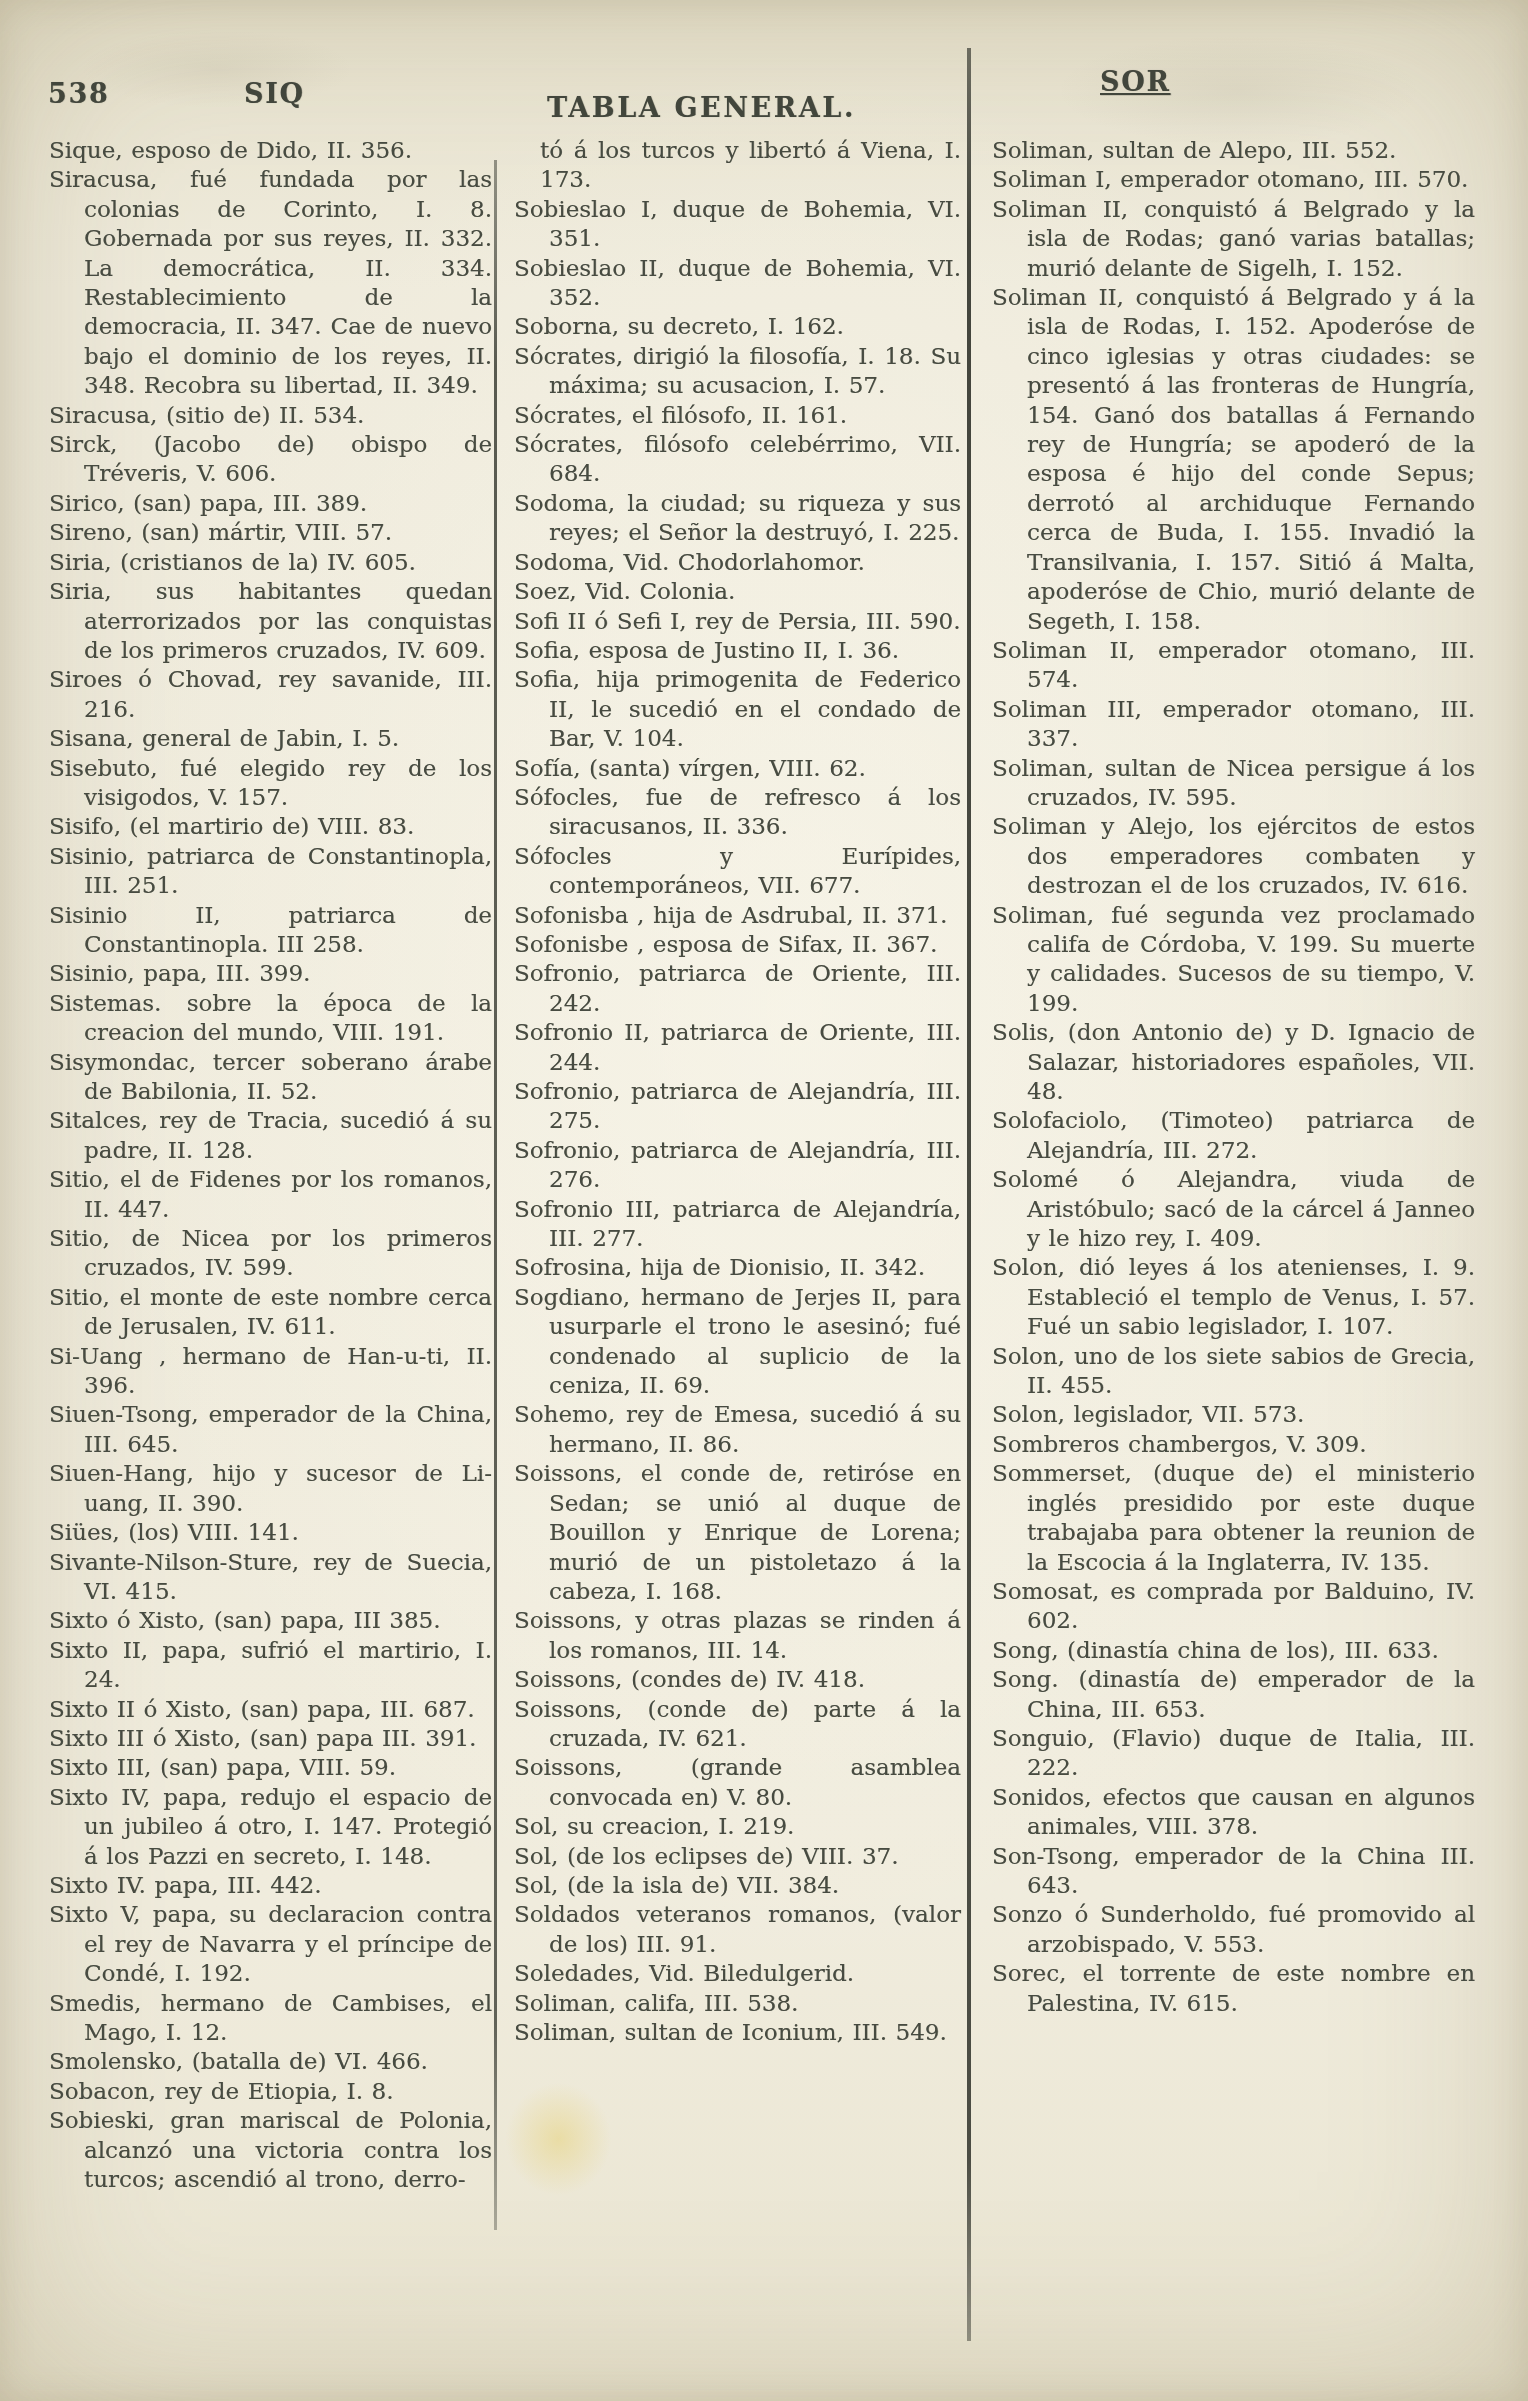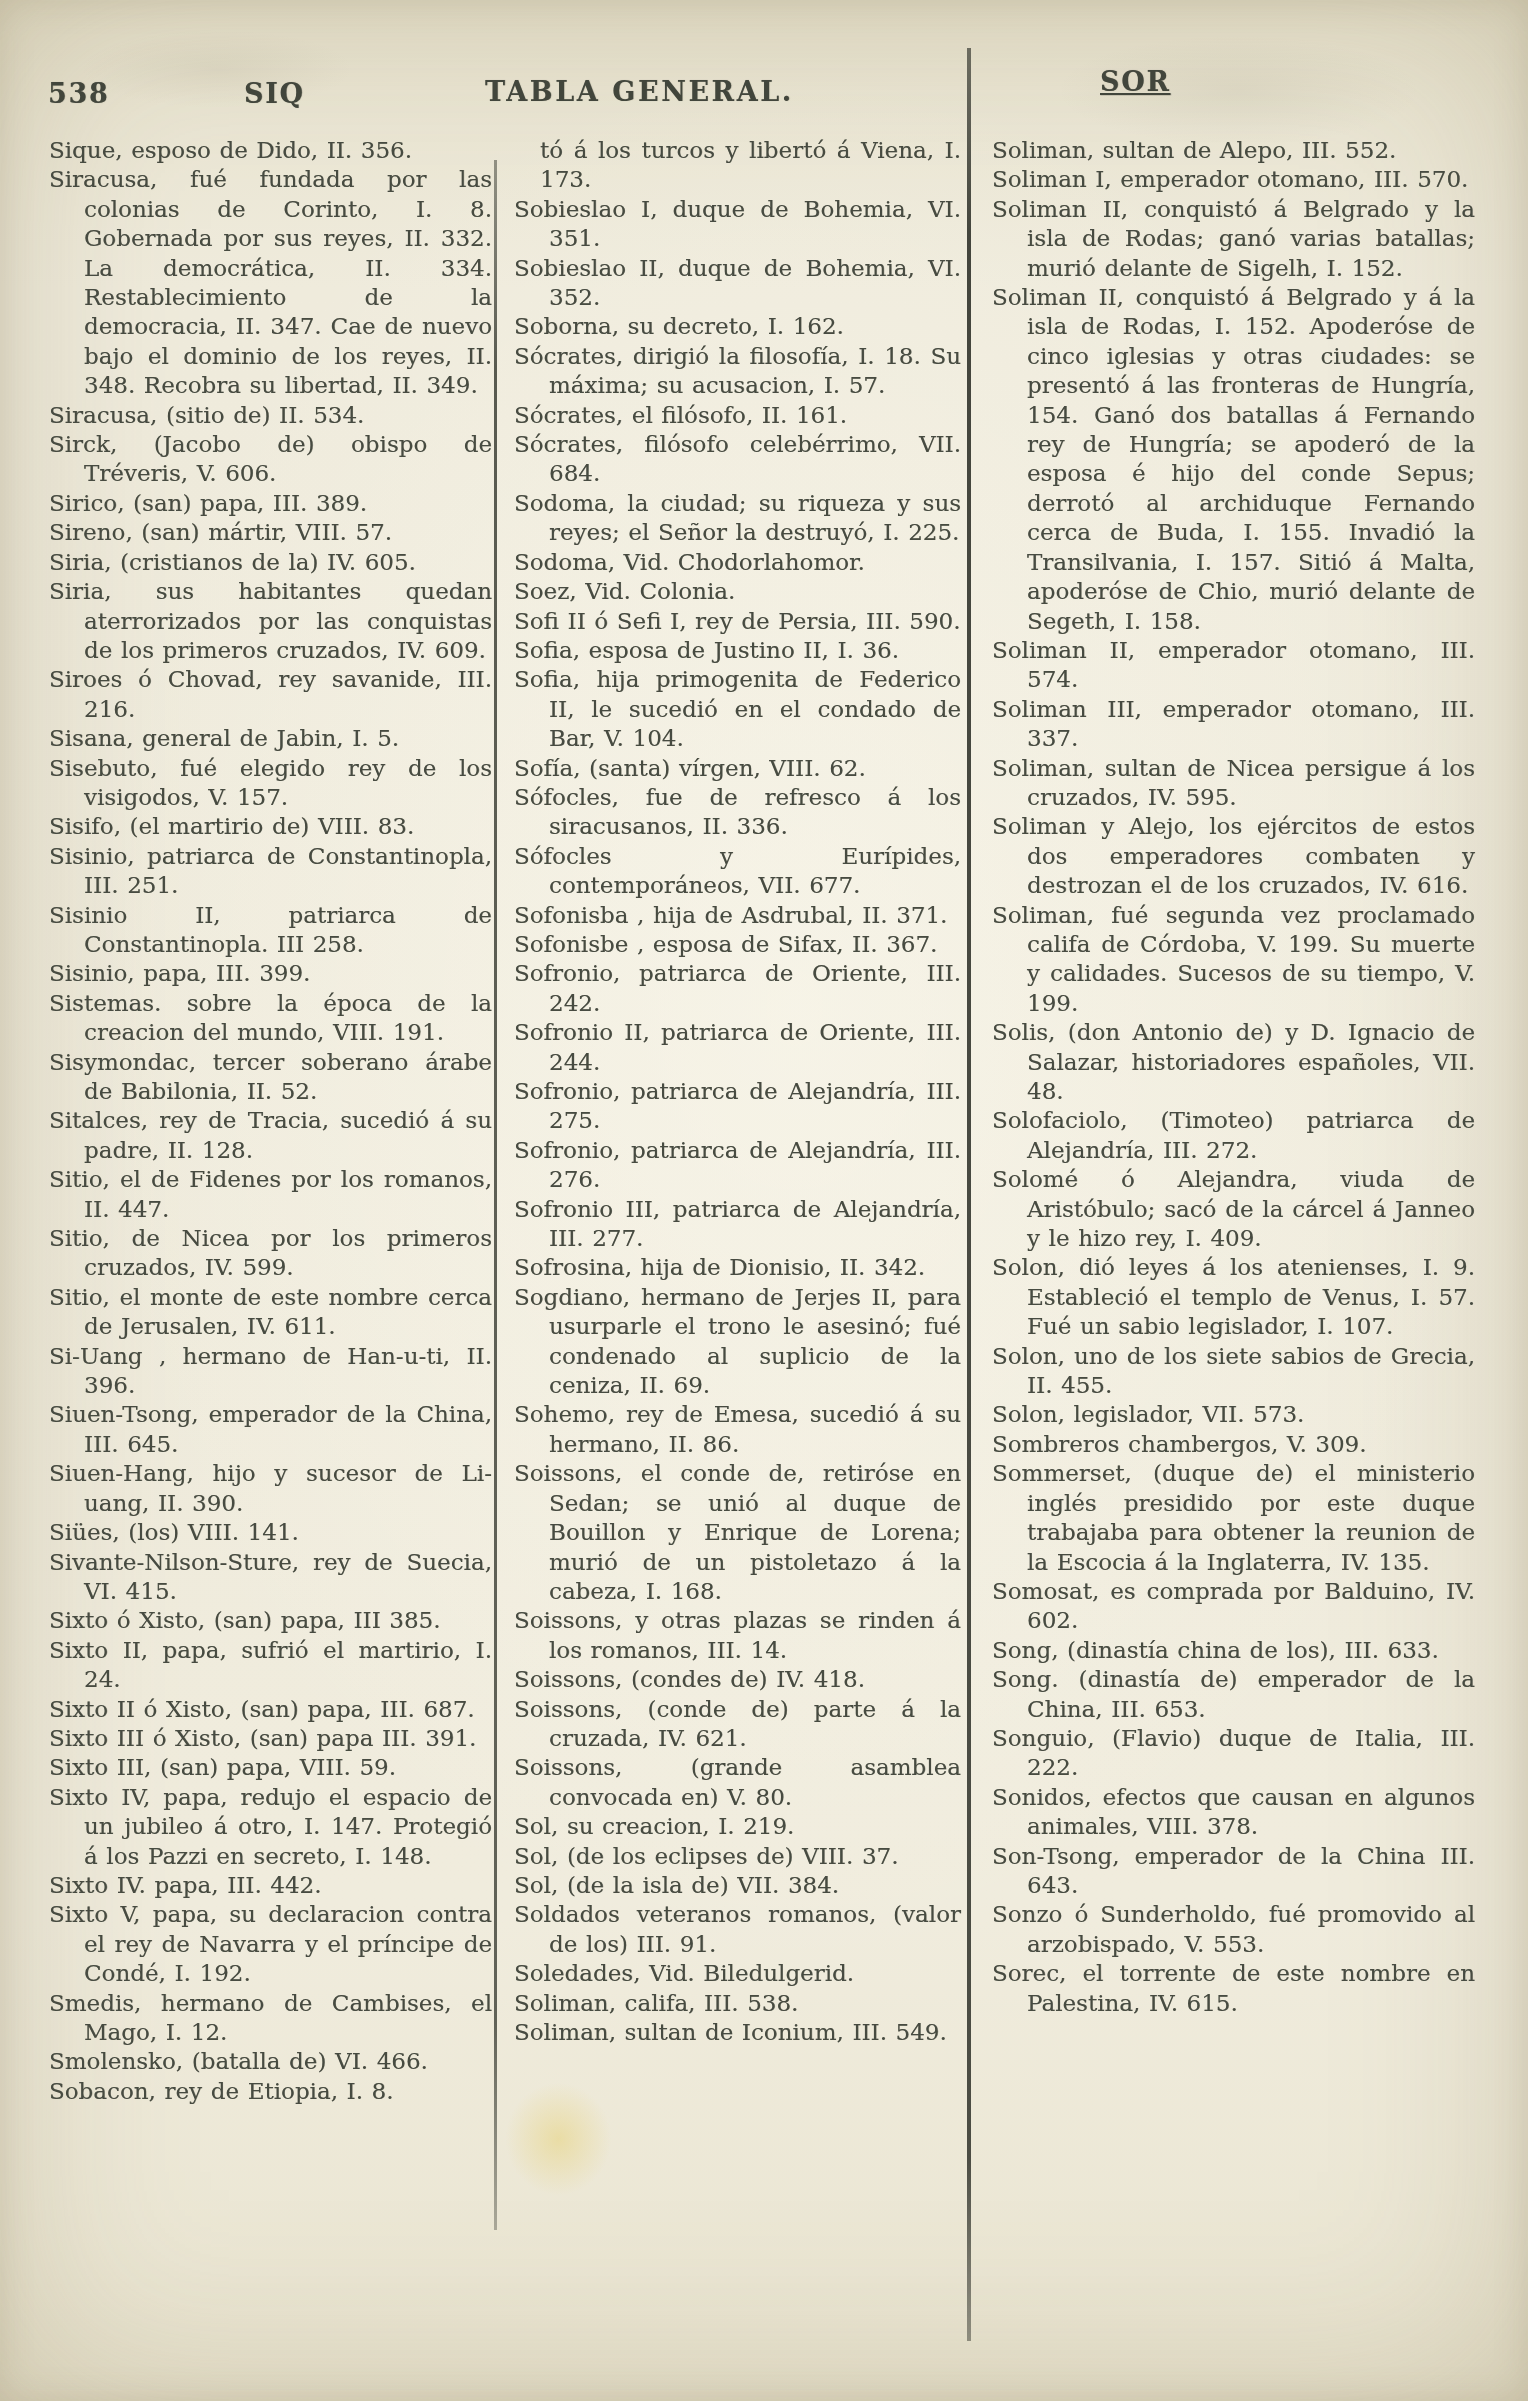--- a/index.html
+++ b/index.html
@@ -25,21 +25,21 @@
     background:radial-gradient(closest-side, rgba(130,125,100,0.10), rgba(130,125,100,0) 75%);
   }
   .stain-topleft{
     left:35px;top:17.3px;width:364px;height:104px;
     background:radial-gradient(closest-side, rgba(135,128,100,0.10), rgba(135,128,100,0) 75%);
   }
   .hdr{position:absolute;font-weight:bold;font-size:27px;letter-spacing:1.7px;color:#42463c;
        text-shadow:0.4px 0.4px 0.7px rgba(70,70,58,0.45);}
   .pgnum{left:48px;top:78px;text-align:center;}
   .hdr-left{left:244px;top:78px;}
-  .hdr-center{left:485px;top:76px;width:433px;letter-spacing:2.6px;}
+  .hdr-center{left:485px;top:92px;width:433px;text-align:center;letter-spacing:2.6px;}
   .hdr-right{left:1100px;top:66px;text-decoration:underline;}
   .vrule{position:absolute;pointer-events:none;}
   .vrule-1{left:494px;top:160px;height:2070px;width:2.6px;
            background:linear-gradient(180deg,rgba(72,74,64,0.55),rgba(72,74,64,0.9) 10%,rgba(72,74,64,0.85) 90%,rgba(72,74,64,0.4));}
   .vrule-2{left:967px;top:48px;height:2293px;width:4.3px;
            background:linear-gradient(180deg,rgba(58,60,52,0.7),rgba(58,60,52,0.95) 8%,rgba(58,60,52,0.9) 92%,rgba(58,60,52,0.5));}
   .col{
     position:absolute;top:136px;
     font-size:23px;line-height:29.4px;
     text-align:justify;
@@ -98,20 +98,21 @@
       <p class="entry">Sixto II, papa, sufrió el martirio, I. 24.</p>
       <p class="entry">Sixto II ó Xisto, (san) papa, III. 687.</p>
       <p class="entry">Sixto III ó Xisto, (san) papa III. 391.</p>
       <p class="entry">Sixto III, (san) papa, VIII. 59.</p>
       <p class="entry">Sixto IV, papa, redujo el espacio de un jubileo á otro, I. 147. Protegió á los Pazzi en secreto, I. 148.</p>
       <p class="entry">Sixto IV. papa, III. 442.</p>
       <p class="entry">Sixto V, papa, su declaracion contra el rey de Navarra y el príncipe de Condé, I. 192.</p>
       <p class="entry">Smedis, hermano de Cambises, el Mago, I. 12.</p>
       <p class="entry">Smolensko, (batalla de) VI. 466.</p>
       <p class="entry">Sobacon, rey de Etiopia, I. 8.</p>
+      <p class="entry">Sobieski, gran mariscal de Polonia, alcanzó una victoria contra los turcos; ascendió al trono, derro-</p>
     </div>
   <div class="col col2">
       <p class="entry cont">tó á los turcos y libertó á Viena, I. 173.</p>
       <p class="entry">Sobieslao I, duque de Bohemia, VI. 351.</p>
       <p class="entry">Sobieslao II, duque de Bohemia, VI. 352.</p>
       <p class="entry">Soborna, su decreto, I. 162.</p>
       <p class="entry">Sócrates, dirigió la filosofía, I. 18. Su máxima; su acusacion, I. 57.</p>
       <p class="entry">Sócrates, el filósofo, II. 161.</p>
       <p class="entry">Sócrates, filósofo celebérrimo, VII. 684.</p>
       <p class="entry">Sodoma, la ciudad; su riqueza y sus reyes; el Señor la destruyó, I. 225.</p>

